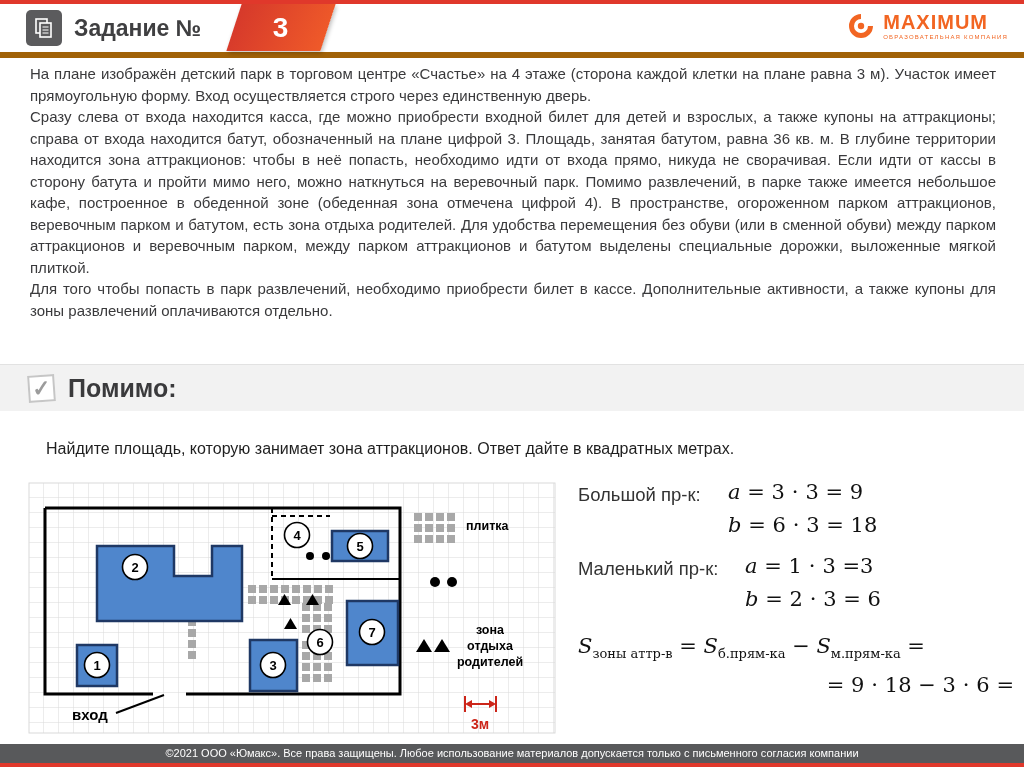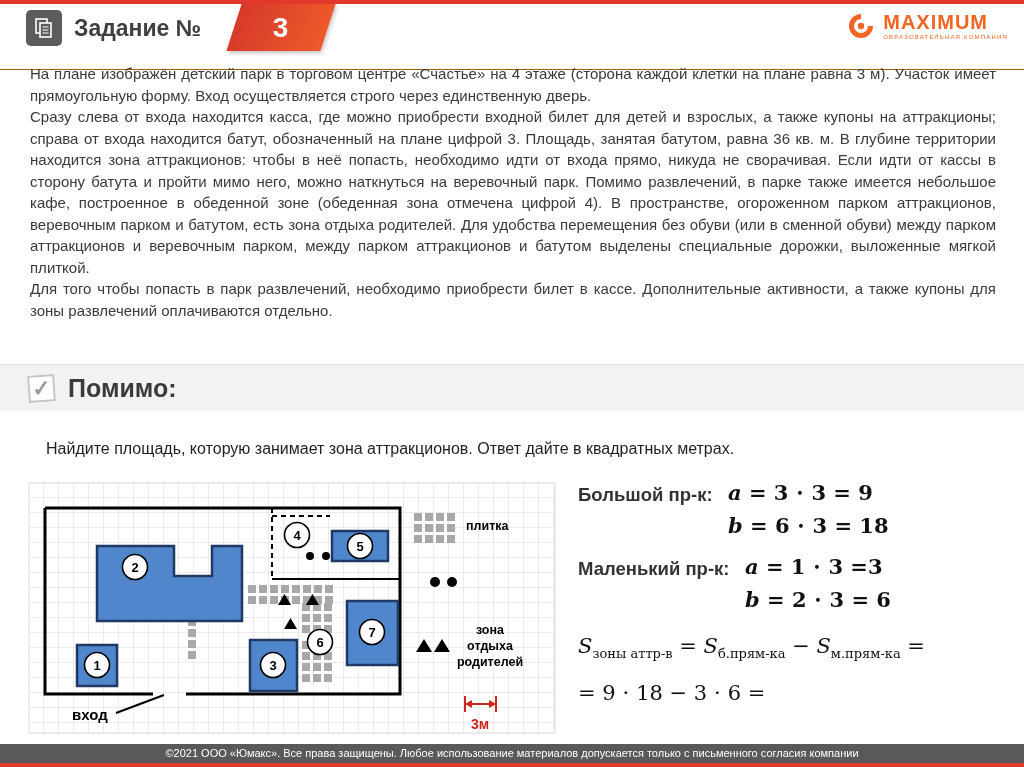--- a/index.html
+++ b/index.html
@@ -8,21 +8,21 @@
     width:1024px; height:767px;
     font-family:"Liberation Sans", sans-serif;
     background:#ffffff;
     overflow:hidden;
   }
   .slide { position:relative; width:1024px; height:767px; background:#fff; }
 
   .top-line { position:absolute; top:0; left:0; width:100%; height:4px; background:#e0382b; z-index:5; }
 
   
-  .header { position:absolute; top:4px; left:0; width:100%; height:66px; background:#fff; border-bottom:1px solid #a16207; }
+  .header { position:absolute; top:4px; left:0; width:100%; height:54px; background:#fff; border-bottom:6px solid #a16207; }
   .task-icon { position:absolute; left:26px; top:6px; width:36px; height:36px; background:#5b5b5d; border-radius:5px;
                display:flex; align-items:center; justify-content:center; }
   .task-label { position:absolute; left:74px; top:11px; font-size:23px; font-weight:bold; color:#3f3f41; }
   .task-number-badge { position:absolute; left:234px; top:0; width:94px; height:47px;
                background:linear-gradient(100deg,#d6392b,#ef5a29);
                transform:skewX(-18deg); box-shadow:2px 2px 4px rgba(0,0,0,0.25);
                display:flex; align-items:center; justify-content:center; }
   .task-number-badge span { transform:skewX(18deg); color:#fff; font-size:28px; font-weight:bold; }
   .logo { position:absolute; right:16px; top:7px; display:flex; align-items:center; gap:7px; }
   .logo-text-wrap { display:flex; flex-direction:column; align-items:flex-start; }
@@ -46,29 +46,29 @@
   
   .plan { position:absolute; left:28px; top:482px; width:528px; height:256px; background:#fff; }
   .pnum   { font:bold 13px "Liberation Sans",sans-serif; text-anchor:middle; fill:#000; }
   .plabel { font:bold 12.5px "Liberation Sans",sans-serif; fill:#000; }
   .plabel-c { font:bold 12.5px "Liberation Sans",sans-serif; fill:#000; text-anchor:middle; }
   .pentr  { font:bold 15px "Liberation Sans",sans-serif; fill:#000; }
   .pscale { font:bold 14px "Liberation Sans",sans-serif; fill:#cc2519; text-anchor:middle; }
 
   
   .math { position:absolute; left:578px; top:476px; width:436px; color:#1a1a1a; }
-  .math-row { display:flex;font-weight:bold; }
+  .math-row { display:flex; }
   .math-label { font-size:18.5px; color:#333; padding-top:8px; }
   .w1 { width:150px; } .w2 { width:167px; }
   .meq { font-family:"DejaVu Serif", serif; font-size:21px; line-height:33px; color:#111; }
   .mvar { font-style:italic; }
   .msub { font-size:13px; }
   .row2 { margin-top:8px; }
   .formula { margin-top:18px; font-family:"DejaVu Serif", serif; font-size:21px; color:#111; }
-  .formula .line2 { margin-top:20px; }
+  .formula .line2 { margin-top:12px;text-align:right; }
 
   
   .footer { position:absolute; left:0; bottom:4px; width:100%; height:19px; background:#58595b;
             color:#fff; font-size:11px; text-align:center; line-height:19px; }
   .bottom-red { position:absolute; left:0; bottom:0; width:100%; height:4px; background:#e0382b; }
 </style>
 </head>
 <body>
 
 <div class="slide">

